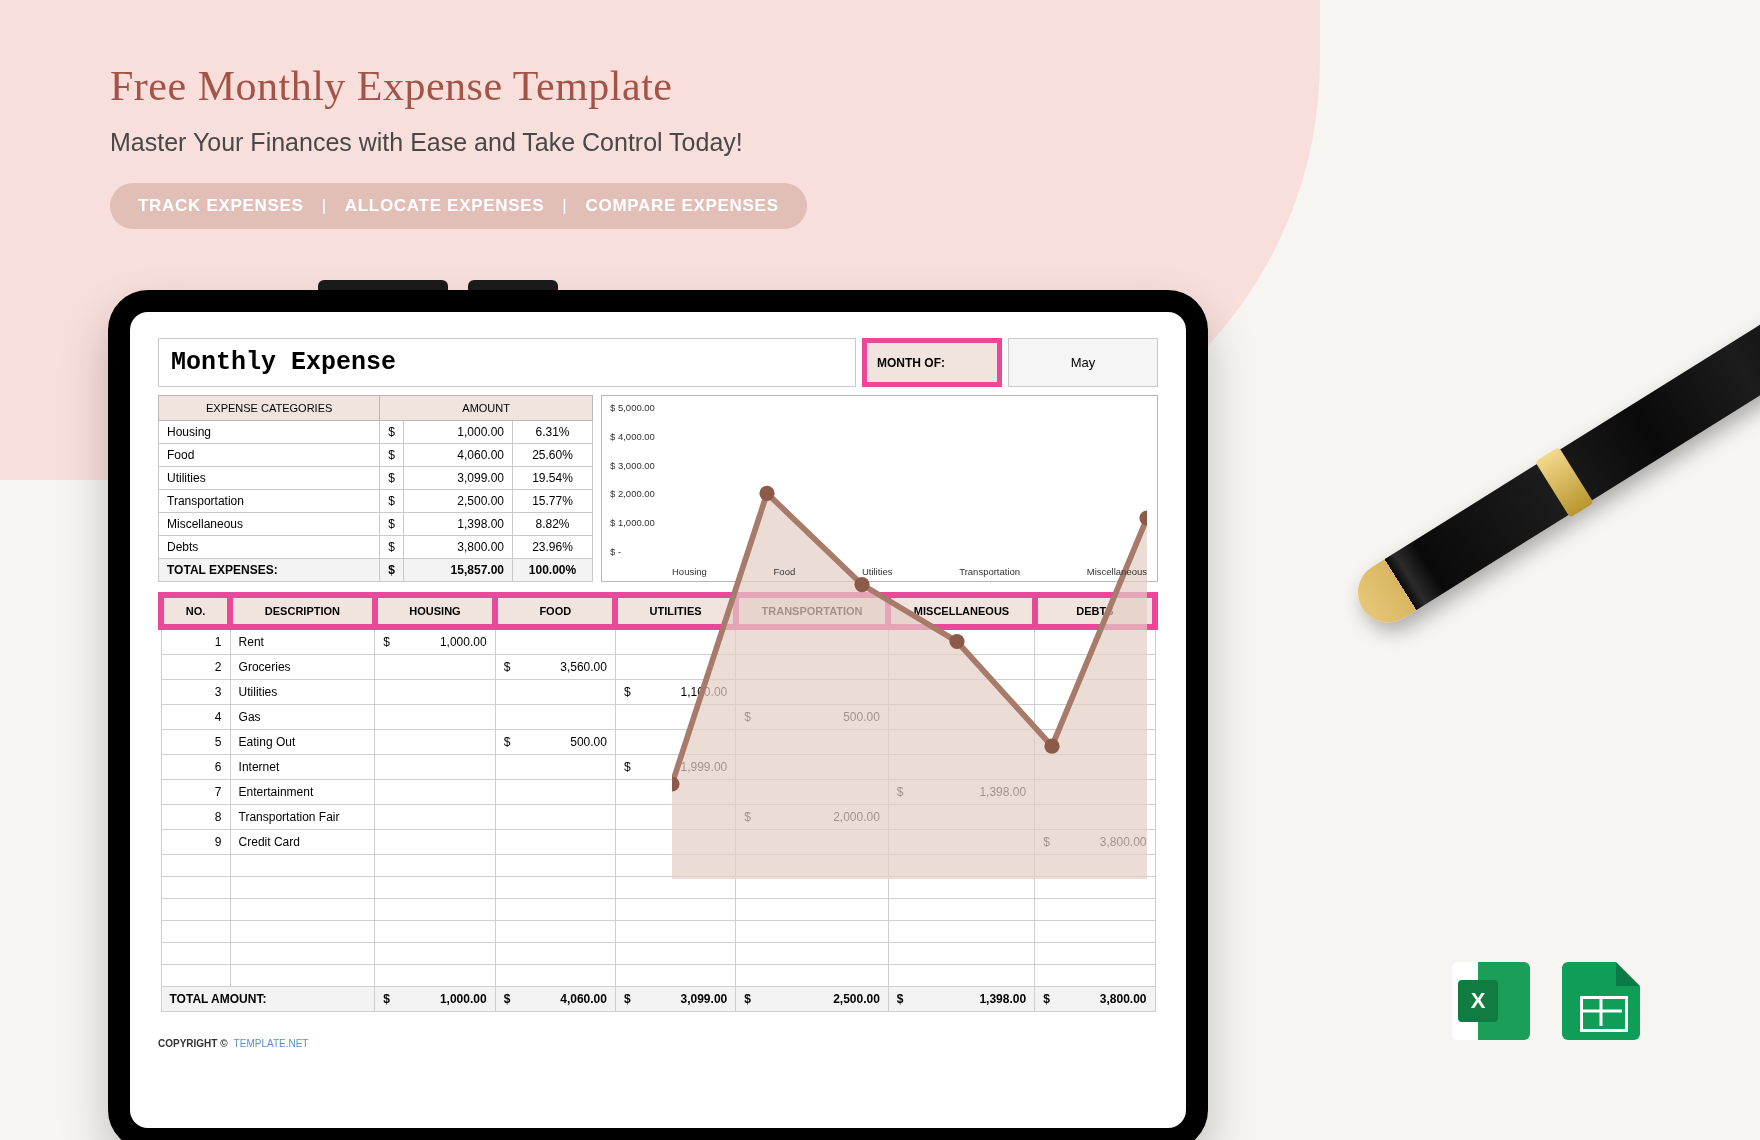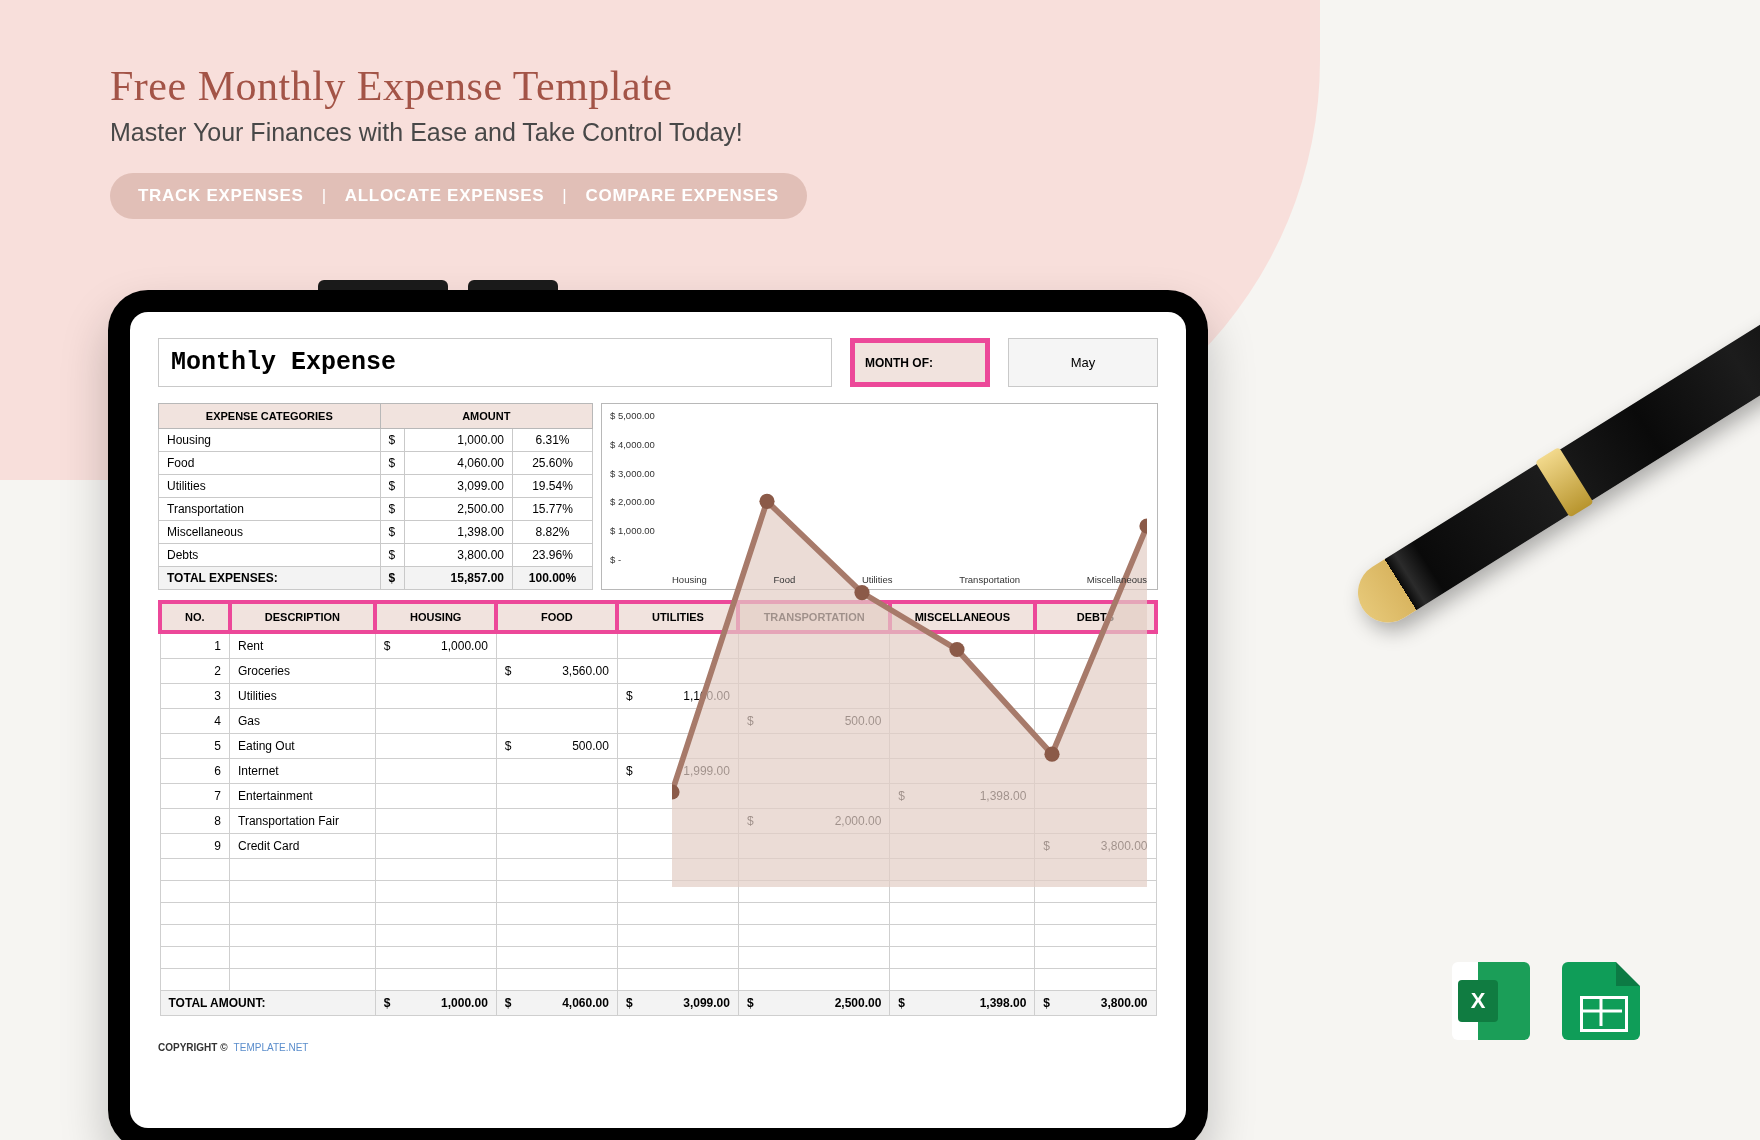--- a/index.html
+++ b/index.html
@@ -1,44 +1,44 @@
 <!DOCTYPE html>
 <html><head>
 <meta charset="utf-8">
 <style>
 *{margin:0;padding:0;box-sizing:border-box}
 body{width:1760px;height:1140px;font-family:Arial,sans-serif;background:#f6f5f2;overflow:hidden;position:relative}
 .bg-pink{position:absolute;width:1320px;height:480px;background:#f8dfdb;border-bottom-right-radius:420px;top:0;left:0;z-index:0}
 .header{position:absolute;top:62px;left:110px;z-index:2}
 .title{font-family:'Times New Roman',serif;font-size:42px;color:#a35447;font-weight:400;letter-spacing:.5px}
-.sub{margin-top:8px;font-size:25px;color:#484848}
+.sub{margin-top:18px;font-size:25px;color:#484848}
 .tags{margin-top:26px;display:inline-flex;align-items:flex-end;background:#e1bfb7;border-radius:28px;padding:13px 28px;color:#fff;font-weight:700;font-size:17px;letter-spacing:.7px}
 .tags span.sep{margin:0 18px;font-weight:400}
 .tablet{position:absolute;top:290px;left:108px;width:1100px;height:860px;background:#000;border-radius:40px;z-index:2;box-shadow:0 24px 48px rgba(0,0,0,.22)}
 .tablet::before{content:'';position:absolute;top:-10px;left:210px;width:130px;height:10px;border-radius:6px 6px 0 0;background:#1a1a1a}
 .tablet::after{content:'';position:absolute;top:-10px;left:360px;width:90px;height:10px;border-radius:6px 6px 0 0;background:#1a1a1a}
 .screen{position:absolute;inset:22px;background:#fff;border-radius:18px;padding:26px 28px 18px;overflow:hidden}
-.sheet-title-row{display:flex;gap:18px;align-items:stretch;margin-bottom:16px}
+.sheet-title-row{display:flex;gap:6px;align-items:stretch;margin-bottom:8px}
 .sheet-title{flex:1;border:1px solid #c9c9c9;padding:9px 12px;font-family:'Courier New',monospace;font-weight:700;font-size:25px;background:#fff}
 .month-label{width:140px;border:5px solid #ec4899;background:#f1e3de;display:flex;align-items:center;padding-left:10px;font-weight:700;font-size:12px}
 .month-val{width:150px;border:1px solid #c9c9c9;background:#f5f5f5;display:flex;align-items:center;justify-content:center;font-size:13px}
 .mid{display:flex;gap:8px;margin-bottom:10px}
 .cat-table{width:435px;border-collapse:collapse;font-size:12px}
-.cat-table th{background:#f1e3de;border:1px solid #b8b8b8;padding:6px 8px;font-weight:700;font-size:11px}
+.cat-table th{background:#f1e3de;border:1px solid #b8b8b8;padding:6px 8px;font-weight:400;font-size:11px}
 .cat-table td{border:1px solid #c9c9c9;padding:4px 8px;height:20px;background:#fff}
 .cat-table tr.total td{background:#f3f3f3;font-weight:700}
 .cat-table td.amt{text-align:right}
 .cat-table td.pct{text-align:center;width:80px}
 .cat-table td.cur{width:24px;text-align:left}
 .chart{flex:1;border:1px solid #b8b8b8;background:#fff;position:relative;padding:6px 8px}
 .yaxis{position:absolute;left:8px;top:6px;bottom:24px;width:58px;display:flex;flex-direction:column;justify-content:space-between;font-size:9.5px;color:#333}
 .plot{position:absolute;left:70px;right:10px;top:8px;bottom:26px}
 .xaxis{position:absolute;left:70px;right:10px;bottom:4px;display:flex;justify-content:space-between;font-size:9.5px;color:#333}
 .detail{width:100%;border-collapse:collapse;font-size:12px}
-.detail th{background:#f1e3de;border:4px solid #ec4899;padding:7px 15px;font-size:11px;font-weight:700}
+.detail th{background:#f1e3de;border:6px solid #ec4899;padding:7px 15px;font-size:11px;font-weight:700}
 .detail td{border:1px solid #cfcfcf;padding:5px 8px;height:22px;background:#fff}
 .detail td.no{text-align:right;width:62px}
 .detail td.desc{width:130px}
 .detail td.mny{text-align:right;width:108px}
 .detail tr.total td{background:#f3f3f3;font-weight:700}
 .copyright{margin-top:26px;font-size:10px;color:#333;display:flex;gap:6px;align-items:center}
 .copyright a{color:#5a8dcc;text-decoration:none}
 .pen{position:absolute;right:-120px;top:430px;width:560px;height:60px;z-index:1;transform:rotate(-32deg)}
 .pen-body{position:absolute;left:0;top:0;width:100%;height:100%;background:linear-gradient(90deg,#e6c878 0,#d9b560 8%,#0a0a0a 8%,#2b2b2b 10%,#0a0a0a 14%,#1c1c1c 40%,#0a0a0a 60%,#1c1c1c 80%,#0a0a0a 100%);border-radius:30px 8px 8px 30px;box-shadow:0 10px 20px rgba(0,0,0,.3)}
 .pen-ring{position:absolute;left:40%;top:-3px;width:28px;height:66px;background:linear-gradient(#f2d98c,#b8952e);border-radius:4px}

